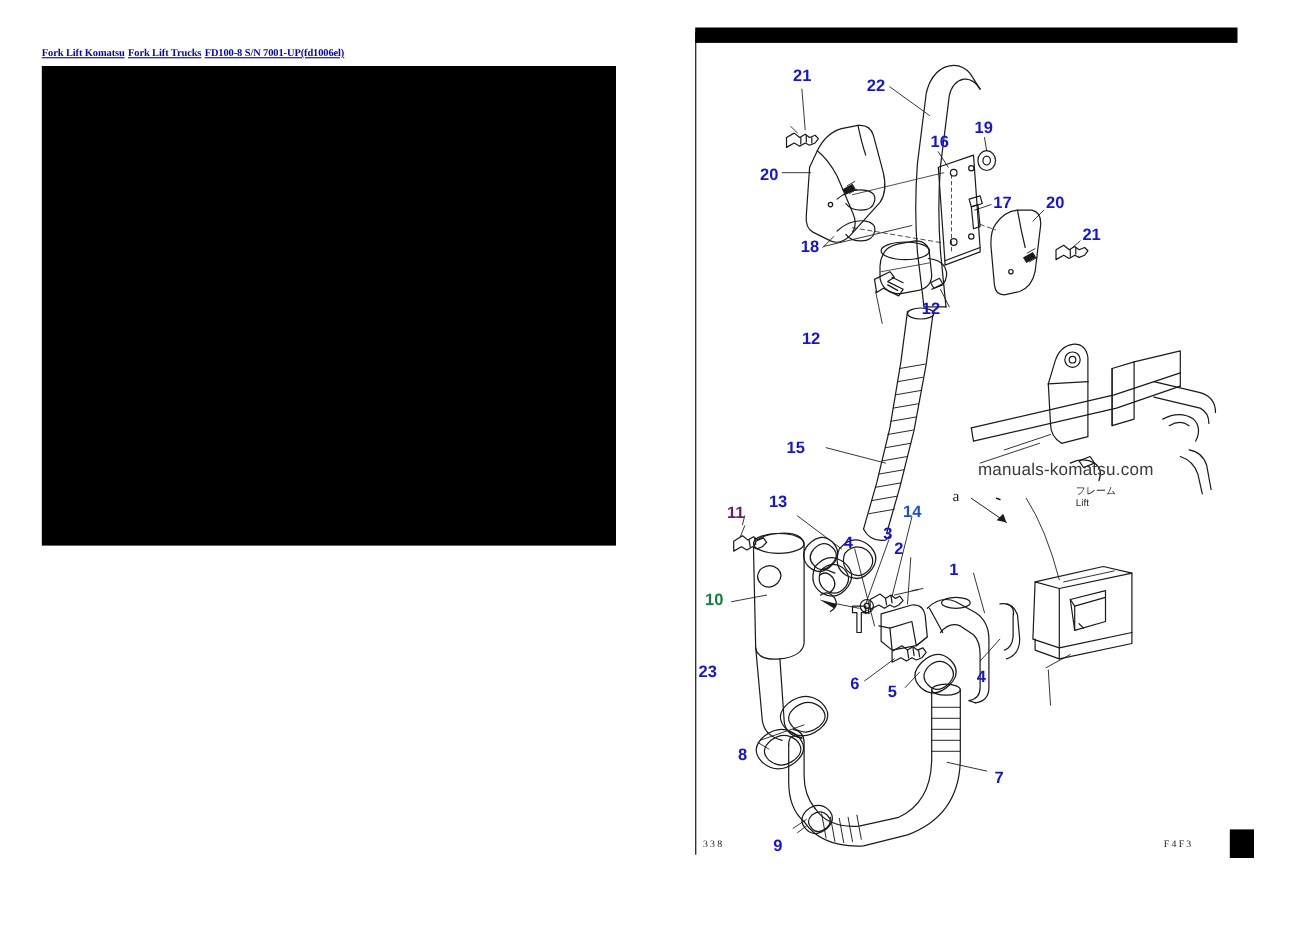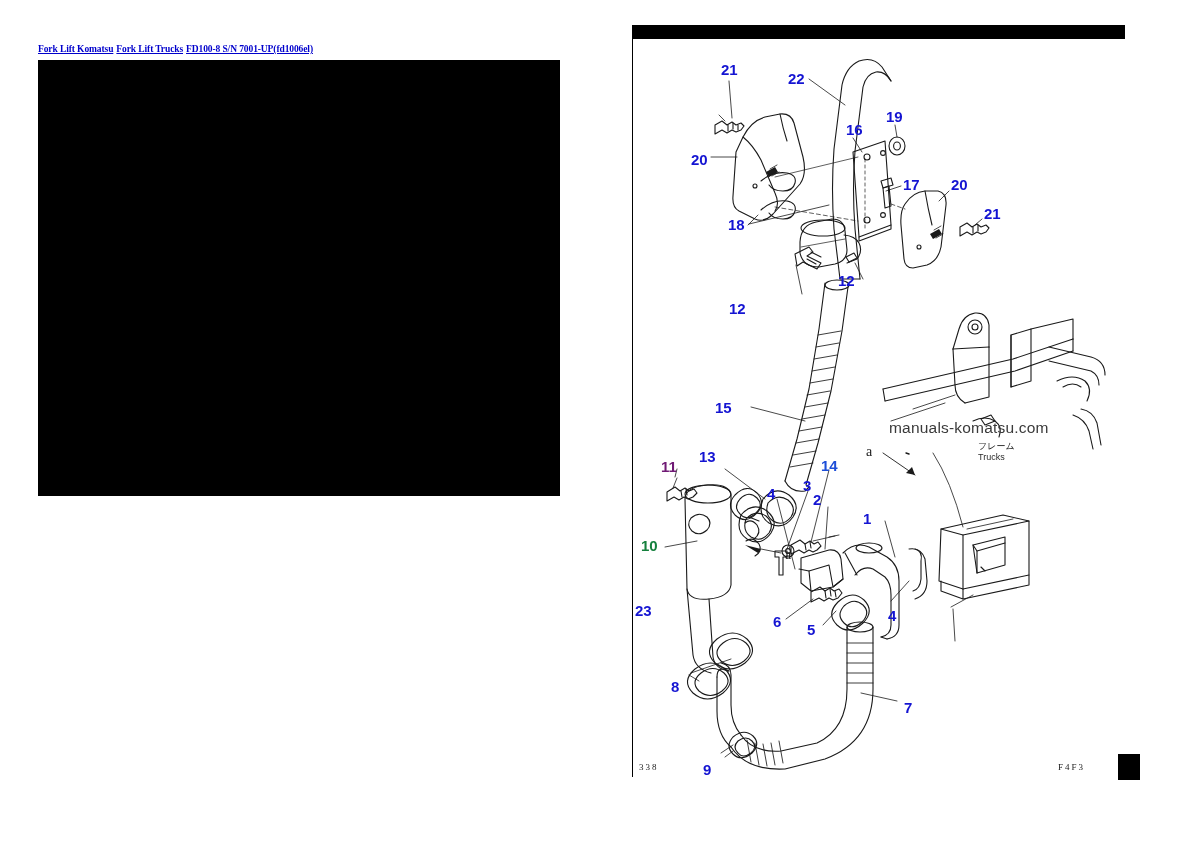--- a/index.html
+++ b/index.html
@@ -403,21 +403,21 @@
 
       <path d="M112 516 l16 4 l-3 4 z" fill="#1a1a1a" stroke="none"></path>
       <path d="M128 520 L148 524" stroke-width="0.8"></path>
 
     </g>
   </svg>
 
   <div class="watermark" style="left:224px; top:390px;margin-left:32px;">manuals-komatsu.com</div>
 
   <div class="frame-label" style="left:345px; top:412px;">フレーム</div>
-  <div class="frame-label" style="left:345px; top:423px;">Trucks</div>
+  <div class="frame-label" style="left:345px; top:423px;">Lift</div>
 
   <div class="letter-mark" style="left:233px; top:415px;">a</div>
   <div class="letter-mark" style="left:152px; top:518px;">a</div>
 
   <div id="callout-layer">
       <div class="callout" style="left: 88px; top: 33px; color: rgb(20, 20, 210);">21</div>
       <div class="callout" style="left: 155px; top: 42px; color: rgb(20, 20, 210);">22</div>
       <div class="callout" style="left: 253px; top: 80px; color: rgb(20, 20, 210);">19</div>
       <div class="callout" style="left: 213px; top: 93px; color: rgb(20, 20, 210);">16</div>
       <div class="callout" style="left: 58px; top: 123px; color: rgb(20, 20, 210);">20</div>

